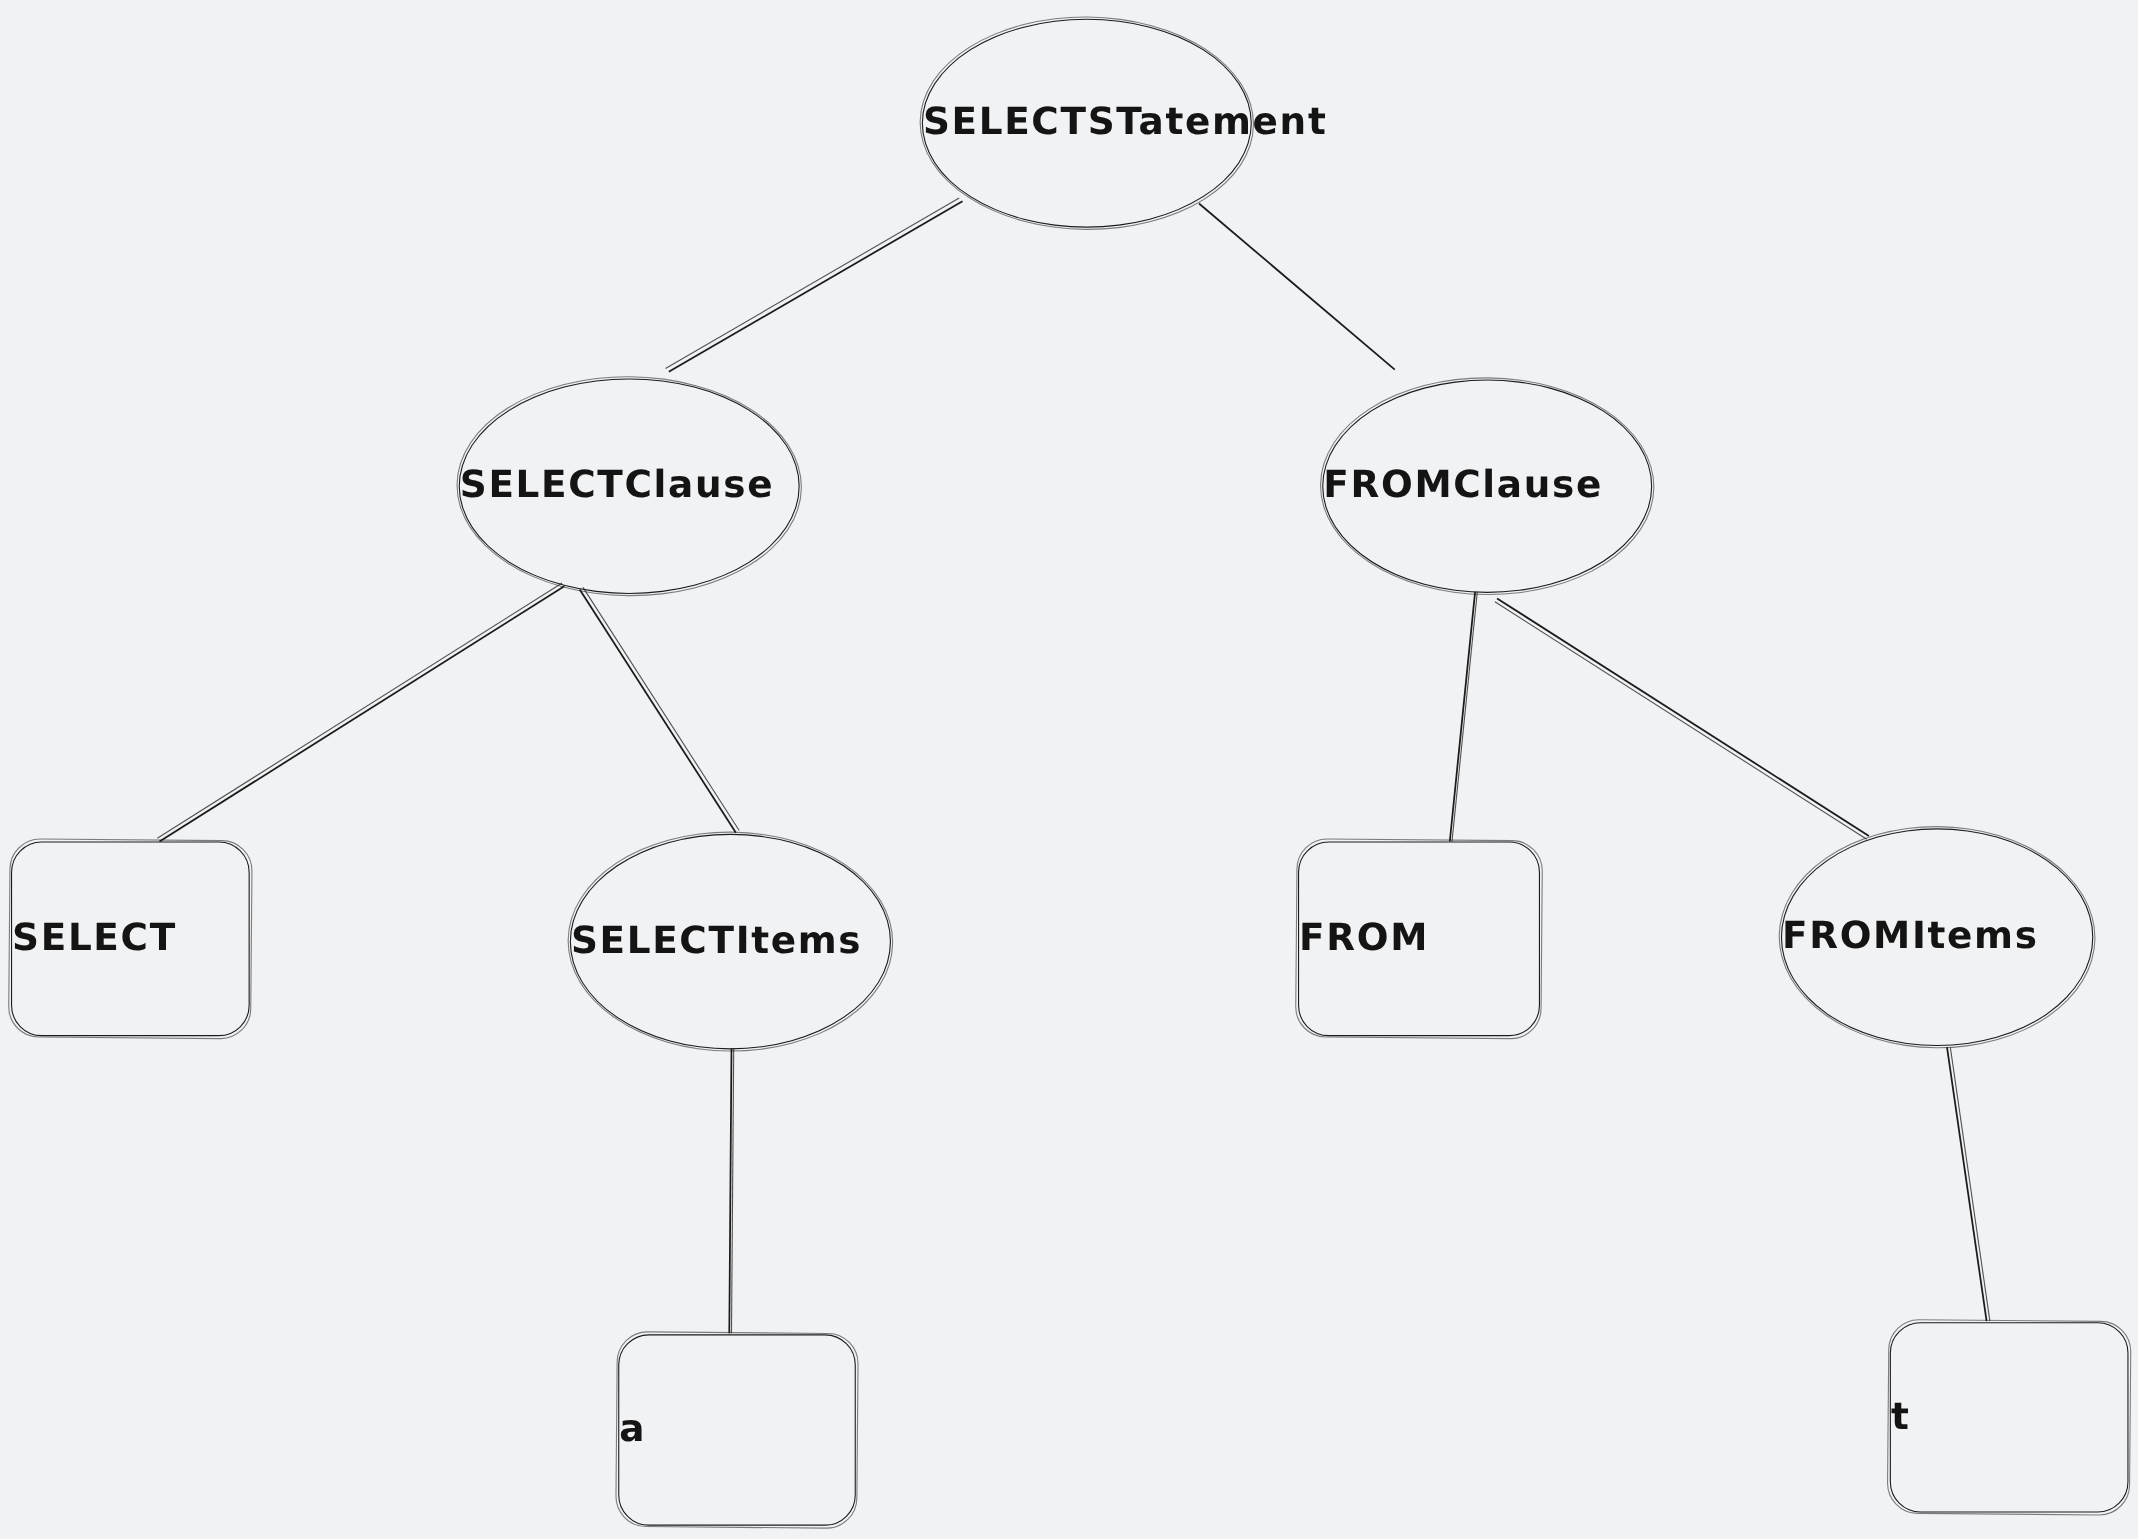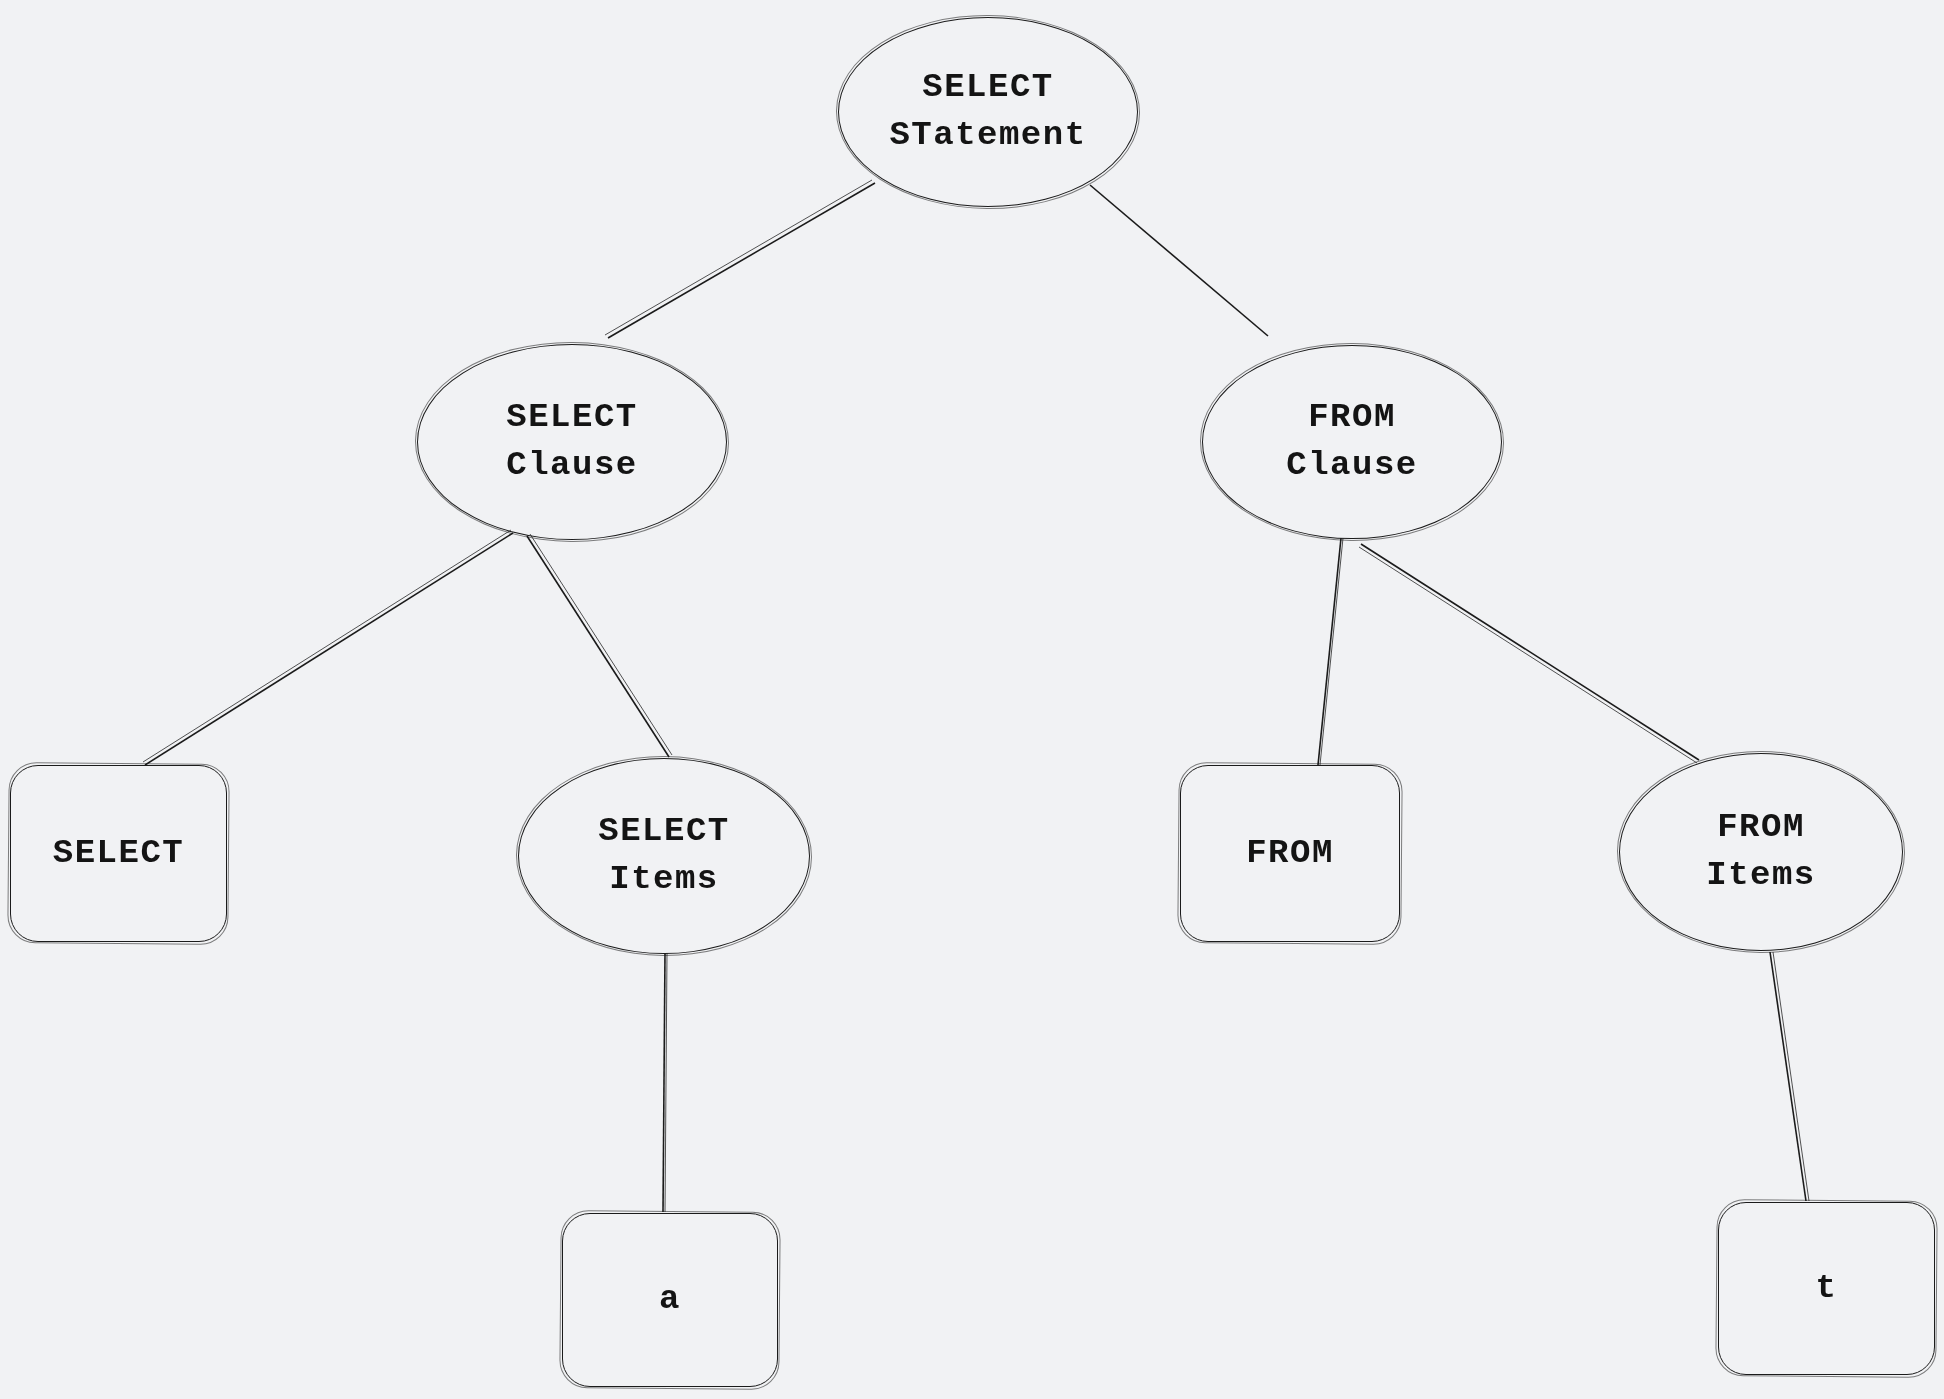--- a/index.html
+++ b/index.html
@@ -25,28 +25,25 @@
   svg.edges line, svg.edges path {
     stroke: #1b1b1b;
     fill: none;
   }
   .edge-main  { stroke-width: 1.6px; }
   .edge-ghost { stroke-width: 1px; opacity: .75; }
   .node {
     position: absolute;
     z-index: 2;
     display: flex;
-    flex-direction: column;
     align-items: center;
-    justify-content: center;
     border: 1.7px solid #1b1b1b;
     box-sizing: border-box;
     background: transparent;
     text-align: center;
-    font-family: Liberation Mono, monospace;
   }
   
   .node::after {
     content: "";
     position: absolute;
     inset: -3px;
     border: 1.1px solid rgba(27,27,27,.55);
     border-radius: inherit;
     transform: rotate(.5deg);
     pointer-events: none;

